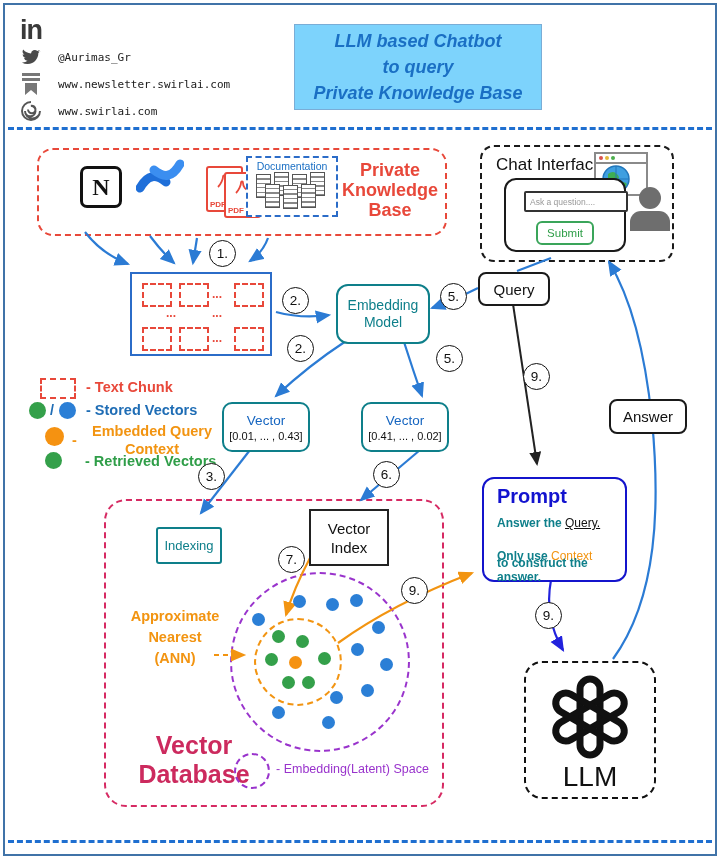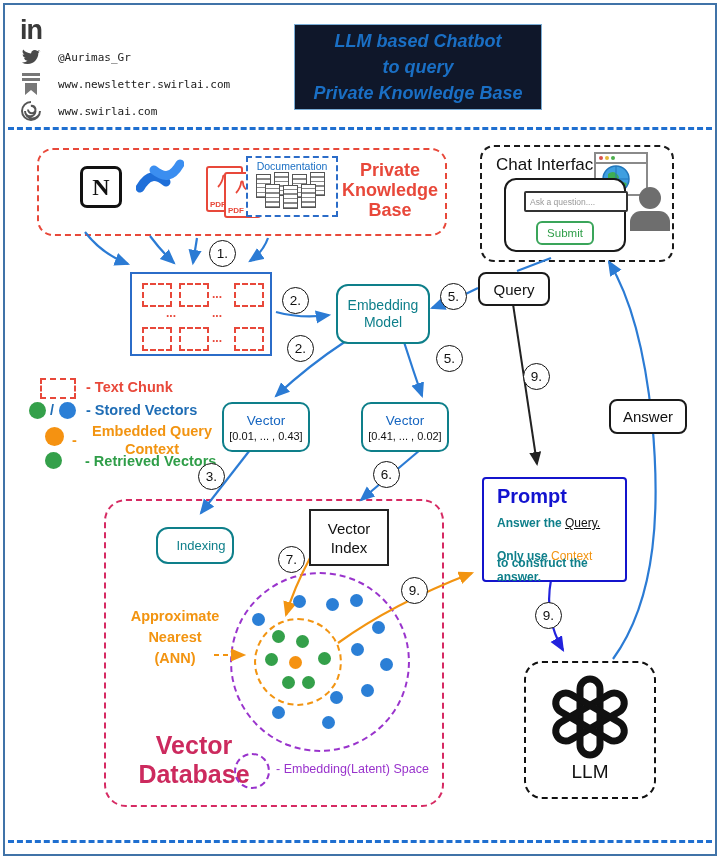--- a/index.html
+++ b/index.html
@@ -6,21 +6,21 @@
   body{width:720px;height:859px;position:relative;overflow:hidden;
        font-family:"Liberation Sans",sans-serif;color:#111;}
   .abs{position:absolute;}
   .frame{position:absolute;inset:3px;border:2px solid #4073a8;pointer-events:none;z-index:1;}
 
   
   .social-row{position:absolute;left:16px;display:flex;align-items:center;gap:12px;z-index:4;}
   .social-text{font-family:"DejaVu Sans Mono",monospace;font-size:11px;color:#1a1a1a;}
   .icon-cell{width:30px;height:28px;display:flex;align-items:center;justify-content:center;}
   .in-glyph{font-size:27px;font-weight:bold;color:#3a3a3a;letter-spacing:-1px;}
-  .title-box{position:absolute;left:294px;top:24px;width:246px;height:84px;background:#0f172a;
+  .title-box{position:absolute;left:294px;top:24px;width:246px;height:84px;background:#7dd3fc;
     border:1.5px solid #7aadd6;display:flex;flex-direction:column;align-items:center;justify-content:center;
     z-index:4;}
   .title-line{font-size:18px;font-weight:bold;font-style:italic;color:#1a6fc4;line-height:1.45;}
   .sep{position:absolute;left:8px;width:704px;border-top:3px dashed #1f6fd0;z-index:4;}
 
   
   .kb-box{position:absolute;left:37px;top:148px;width:406px;height:84px;border:2.5px dashed #e8483a;border-radius:16px;z-index:4;}
   .kb-title{position:absolute;left:340px;top:160px;width:100px;text-align:center;color:#e8483a;
     font-weight:bold;font-size:18px;line-height:20px;z-index:5;}
   .notion{position:absolute;left:80px;top:166px;width:36px;height:36px;border:3px solid #111;border-radius:7px;
@@ -71,28 +71,28 @@
   .orange-circle{position:absolute;left:254px;top:618px;width:84px;height:84px;border:2.5px dashed #f29411;border-radius:50%;z-index:5;}
   .ann-text{position:absolute;left:110px;top:606px;width:130px;text-align:center;color:#f29411;
     font-size:14.5px;font-weight:600;line-height:21px;z-index:6;}
   .db-title{position:absolute;left:118px;top:731px;width:152px;text-align:center;color:#cc2a5e;
     font-weight:bold;font-size:25px;line-height:29px;z-index:6;}
   .latent-circle{position:absolute;left:234px;top:753px;width:32px;height:32px;border:2.5px dashed #9933cc;border-radius:50%;z-index:6;}
   .latent-label{position:absolute;left:276px;top:762px;color:#9933cc;font-size:12.5px;z-index:6;}
   .dot{position:absolute;width:13px;height:13px;border-radius:50%;z-index:7;}
   .dot.blue{background:#2b7fd6;}.dot.green{background:#34a04a;}.dot.orange{background:#f59211;}
 
-  .prompt-box{position:absolute;left:482px;top:477px;width:141px;height:101px;border:2.5px solid #1414cc;border-radius:4px;background:#fff;z-index:8;padding:0;}
+  .prompt-box{position:absolute;left:482px;top:477px;width:141px;height:101px;border:2.5px solid #1414cc;border-radius:12px;background:#fff;z-index:8;padding:0;}
   .prompt-title{position:absolute;left:13px;top:6px;color:#1313cf;font-weight:bold;font-size:20px;}
   .prompt-line{position:absolute;left:13px;font-size:12px;}
   .pt-teal{color:#0e7f8a;font-weight:bold;}.pt-black{color:#111;text-decoration:underline;}.pt-orange{color:#f29411;}
 
   .llm-box{position:absolute;left:524px;top:661px;width:128px;height:134px;border:2.5px dashed #111;border-radius:18px;background:#fff;z-index:8;
     display:flex;flex-direction:column;align-items:center;justify-content:flex-start;}
-  .llm-label{font-size:19px;color:#111;margin-top:-2px;}
+  .llm-label{font-size:28px;color:#111;margin-top:-2px;}
 
   .step{position:absolute;width:25px;height:25px;border:1.8px solid #111;border-radius:50%;background:#fff;z-index:12;
     display:flex;align-items:center;justify-content:center;font-size:13.5px;color:#111;}
   #arrows{position:absolute;left:0;top:0;z-index:6;pointer-events:none;}
 </style>
 </head>
 <body>
 
 <div class="frame"></div>
 
@@ -221,21 +221,21 @@
 <div class="node" style="left:609px;top:399px;width:74px;height:31px;">Answer</div>
 
 <div class="teal-node" style="left:222px;top:402px;width:84px;height:46px;">
   <span class="vec-label">Vector</span>
   <span class="vec-value">[0.01, ... , 0.43]</span>
 </div>
 <div class="teal-node" style="left:361px;top:402px;width:84px;height:46px;">
   <span class="vec-label">Vector</span>
   <span class="vec-value">[0.41, ... , 0.02]</span>
 </div>
-<div class="teal-node" style="left:156px;top:527px;width:62px;height:33px;border-radius:12px;padding-left:12px;">
+<div class="teal-node" style="left:156px;top:527px;width:62px;height:33px;border-radius:3px;">
   <span class="teal-text" style="font-size:13px;">Indexing</span>
 </div>
 <div class="vindex">
   <span>Vector</span>
   <span>Index</span>
 </div>
 
 <div class="legend">
   <div class="lg-swatch-chunk"></div>
   <span class="lg-text" style="left:86px;top:379px;color:#e8483a;">- Text Chunk</span>

